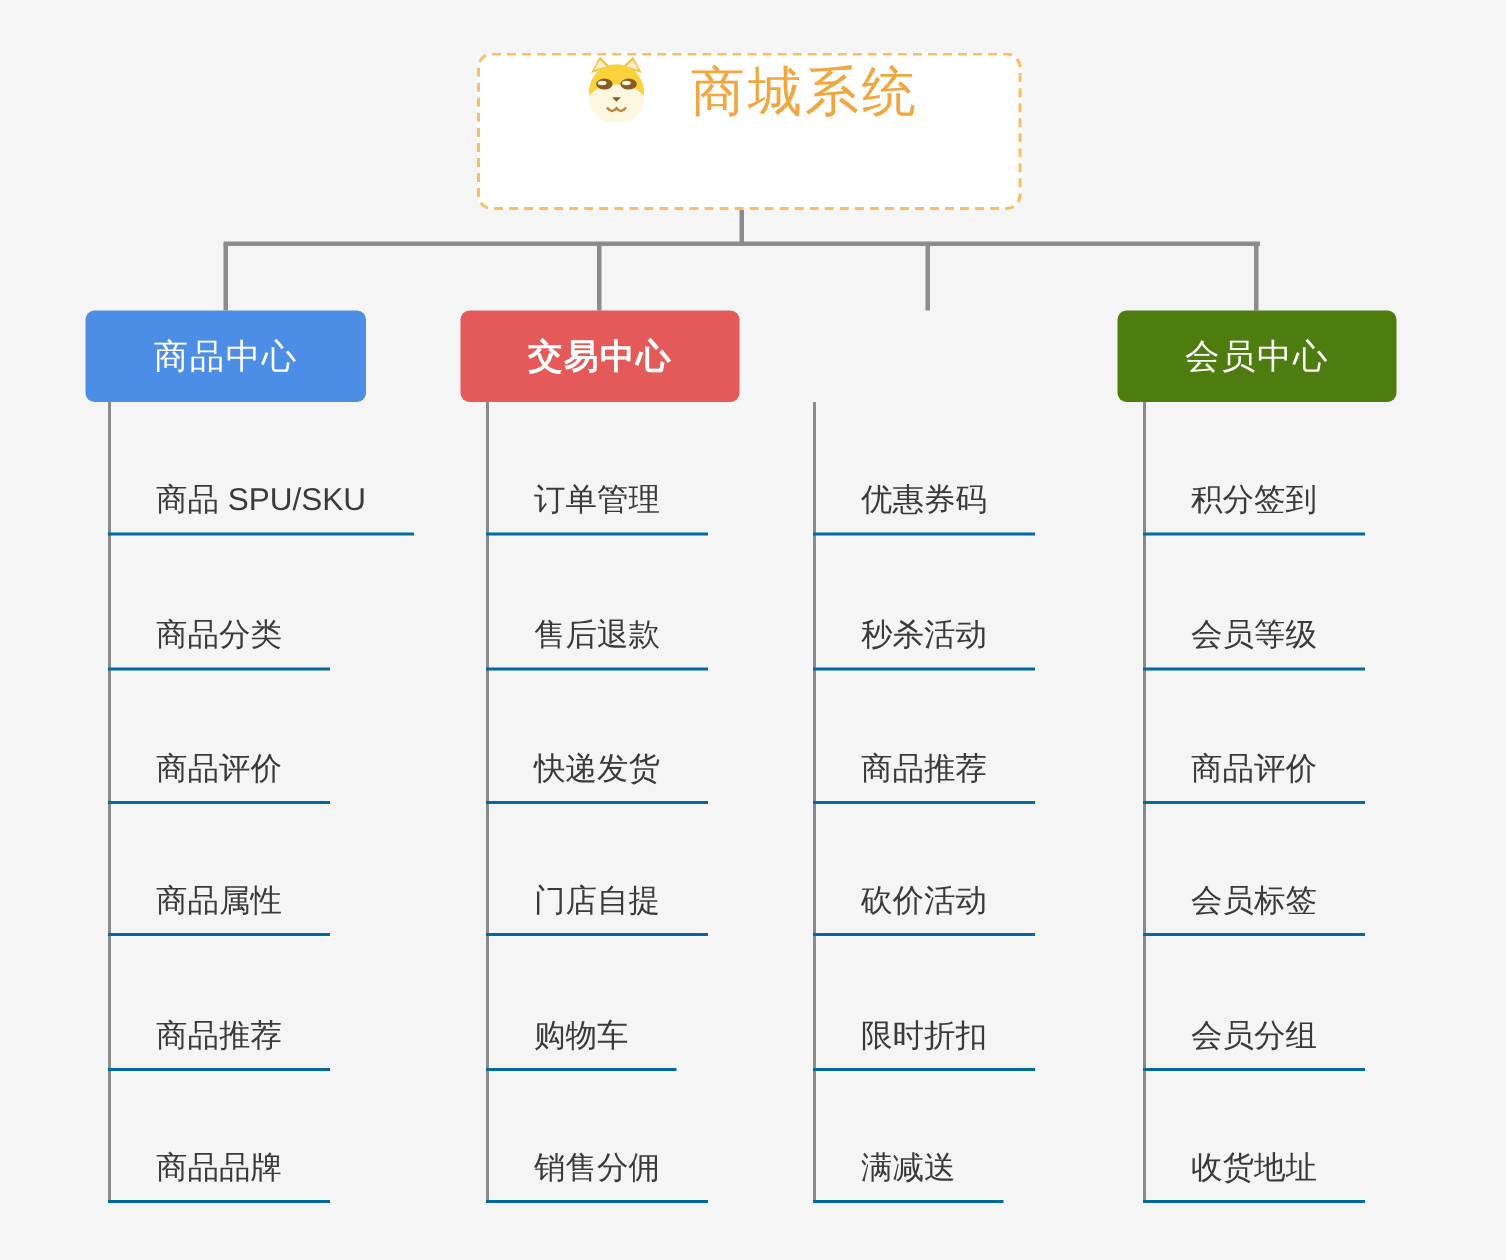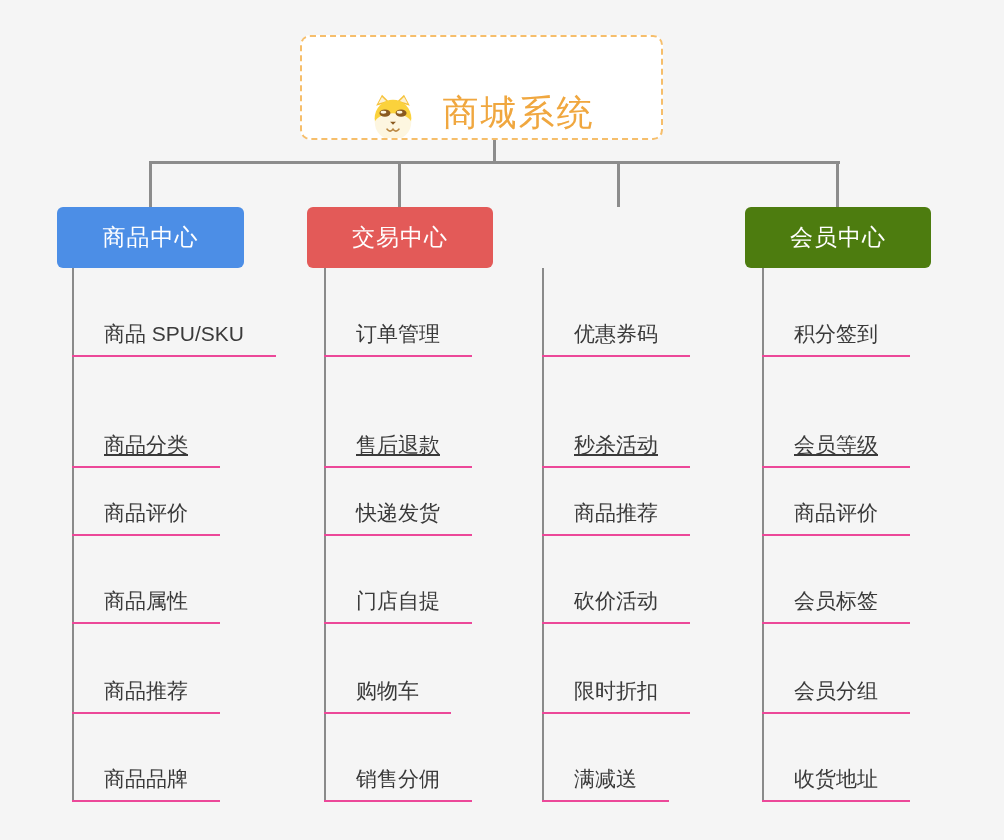--- a/index.html
+++ b/index.html
@@ -6,24 +6,24 @@
   body{
     width:1004px;height:840px;
     background:#f5f5f5;
     font-family:"Liberation Sans","DejaVu Sans",sans-serif;
     overflow:hidden;
   }
   .canvas{position:relative;width:1004px;height:840px;}
 
   
   .root-node{
-    position:absolute;left:300px;top:35px;width:363px;height:105px;
+    position:absolute;left:318px;top:35px;width:363px;height:105px;
     background:#ffffff;border:2px dashed #f6be6b;border-radius:10px;
     box-sizing:border-box;
-    display:flex;align-items:flex-end;justify-content:center;gap:26px;
+    display:flex;align-items:flex-start;justify-content:center;gap:26px;
   }
   .root-title{
     font-size:36px;color:#f0a73f;letter-spacing:2px;font-weight:500;
     white-space:nowrap;
   }
   .doge{width:48px;height:44px;flex:0 0 auto;}
 
   
   .line{position:absolute;background:#8c8c8c;}
   .root-drop{left:493px;top:140px;width:3px;height:22px;}
@@ -35,21 +35,21 @@
   .drop.d4{left:836px;}
 
   
   .branch{
     position:absolute;top:207px;height:61px;border-radius:6px;
     display:flex;align-items:center;justify-content:center;
     color:#ffffff;font-size:23px;letter-spacing:1px;white-space:nowrap;
     box-sizing:border-box;
   }
   .b1{left:57px;width:187px;background:#4c8ee6;}
-  .b2{left:307px;width:186px;background:#e35a58;}
+  .b2{left:307px;width:186px;background:#e35a58;font-weight:bold;}
   .b3{left:525px;width:188px;background:#edab3c;}
   .b4{left:745px;width:186px;background:#4d7c0f;}
 
   
   .trunk{position:absolute;top:268px;height:534px;width:2px;background:#8a8a8a;}
   .t1{left:72px;}
   .t2{left:324px;}
   .t3{left:542px;}
   .t4{left:762px;}
 
@@ -57,24 +57,24 @@
   .col{position:absolute;top:0;width:0;height:0;}
   .c1{left:72px;}
   .c2{left:324px;}
   .c3{left:542px;}
   .c4{left:762px;}
   .leaf{
     position:absolute;left:0;
     white-space:nowrap;
     font-size:21px;line-height:26px;color:#3a3a3a;
     padding:0 32px 8px 32px;
-    border-bottom:2px solid #ec4899;
+    border-bottom:2px solid #0369a1;
   }
   .leaf:nth-child(1){top:321px;}
-  .leaf:nth-child(2){top:432px;text-decoration:underline;}
+  .leaf:nth-child(2){top:411px;}
   .leaf:nth-child(3){top:500px;}
   .leaf:nth-child(4){top:588px;}
   .leaf:nth-child(5){top:678px;}
   .leaf:nth-child(6){top:766px;}
 </style>
 </head>
 <body>
 
 <div class="canvas">
 

